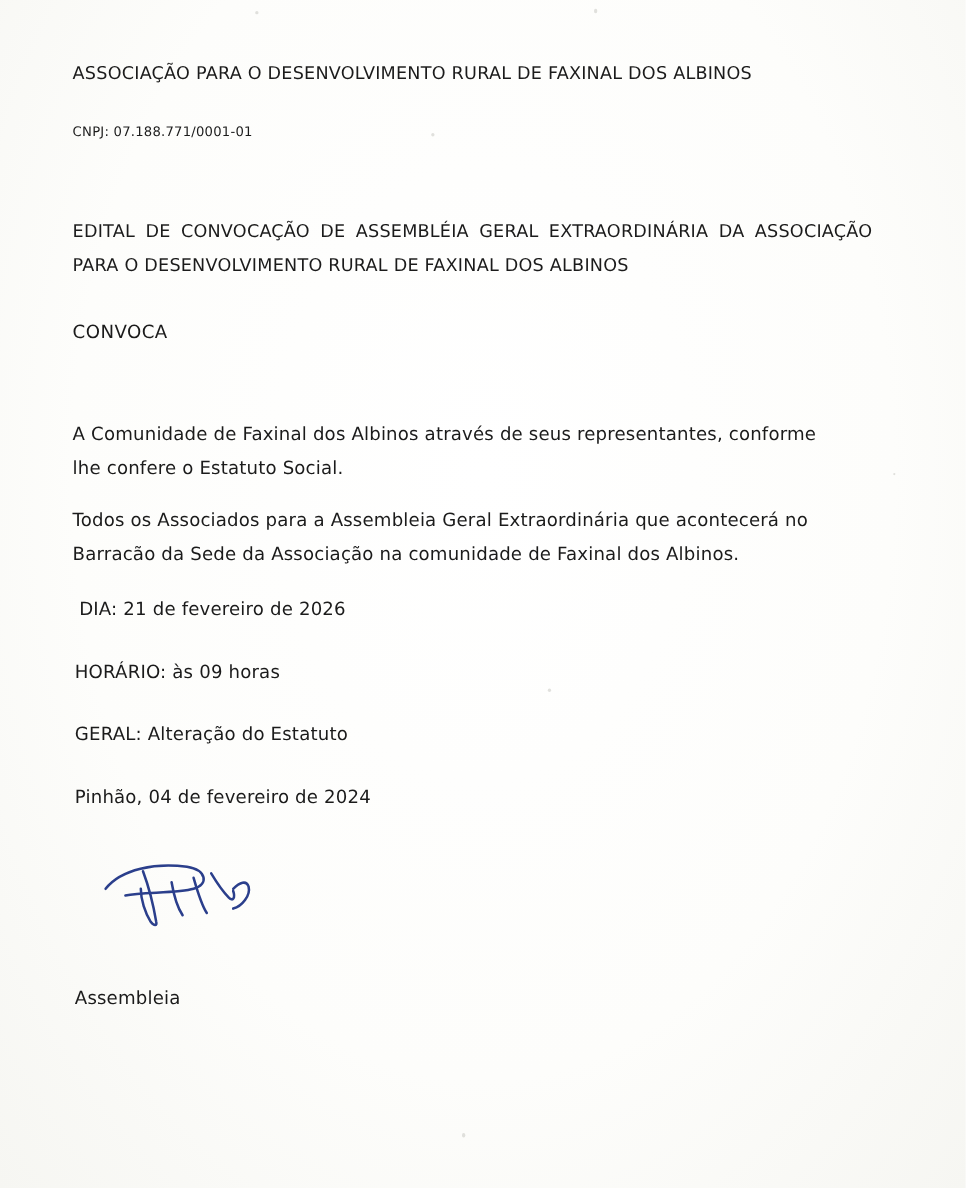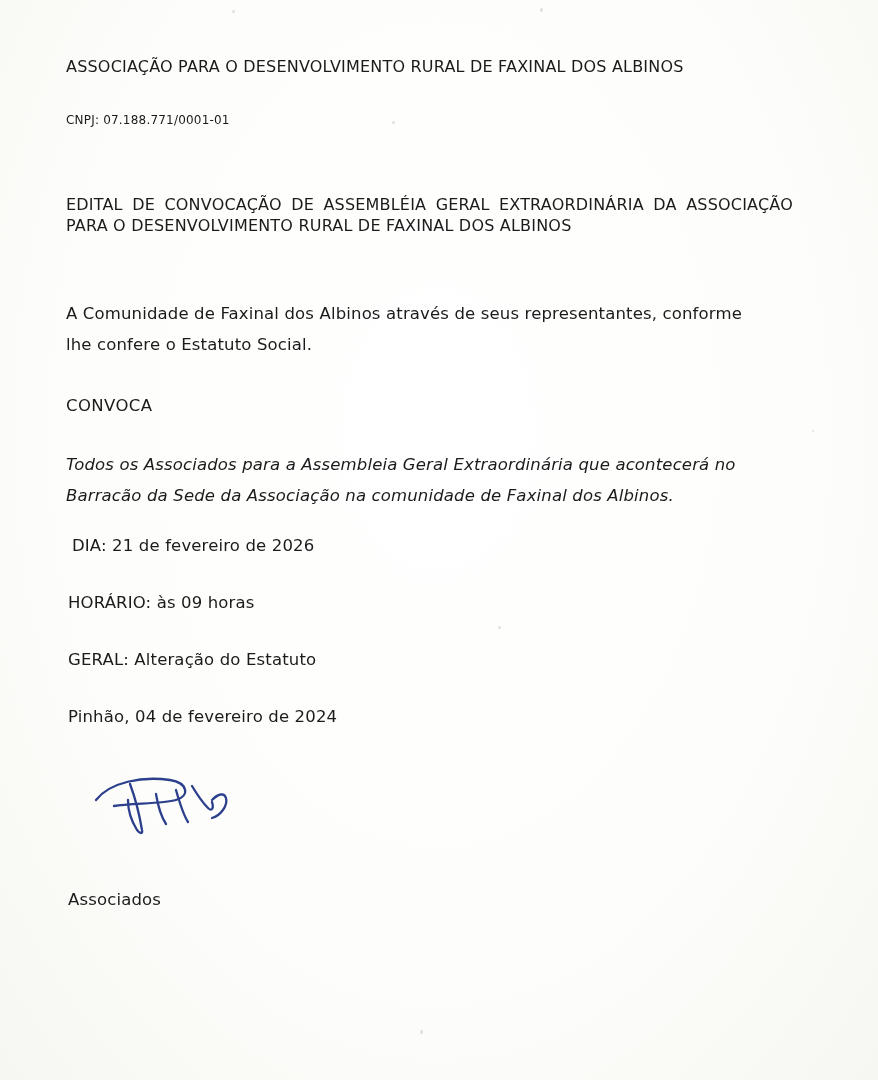--- a/index.html
+++ b/index.html
@@ -53,38 +53,37 @@
     max-width: 680px;
   }
   .cnpj {
     font-size: 12px;
     line-height: 28px;
     margin-top: 24px;
     letter-spacing: .2px;
   }
   .edital {
     font-size: 16px;
-    line-height: 21px;
+    line-height: 31px;
     text-align: justify;
     letter-spacing: .2px;
     margin-top: 60px;
     width: 727px;
   }
   .intro {
     margin-top: 62px;
     width: 690px;
   }
   .convoca {
     margin-top: 30px;
     letter-spacing: .4px;
   }
   .body-par {
-    margin-top: 28px;
+    margin-top: 16px;
     width: 730px;
-    font-style: italic;
   }
   .detail {
     margin-top: 19px;
     padding-left: 6px;
   }
   .detail.tight {
     margin-top: 26px;
     padding-left: 2px;
   }
   .sign-wrap {
@@ -125,23 +124,23 @@
 </div>
 
 <div class="doc">
 
   <p class="p block header-name">ASSOCIAÇÃO PARA O DESENVOLVIMENTO RURAL DE FAXINAL DOS ALBINOS</p>
 
   <p class="p block cnpj">CNPJ: 07.188.771/0001-01</p>
 
   <p class="p block edital">EDITAL DE CONVOCAÇÃO DE ASSEMBLÉIA GERAL EXTRAORDINÁRIA DA ASSOCIAÇÃO PARA O DESENVOLVIMENTO RURAL DE FAXINAL DOS ALBINOS</p>
 
+  <p class="p block convoca">CONVOCA</p>
+
   <p class="p block intro">A Comunidade de Faxinal dos Albinos através de seus representantes, conforme lhe confere o Estatuto Social.</p>
-
-  <p class="p block convoca">CONVOCA</p>
 
   <p class="p block body-par">Todos os Associados para a Assembleia Geral Extraordinária que acontecerá no Barracão da Sede da Associação na comunidade de Faxinal dos Albinos.</p>
 
   <p class="p block detail">DIA: 21 de fevereiro de 2026</p>
 
   <p class="p block detail tight">HORÁRIO: às 09 horas</p>
 
   <p class="p block detail tight">GERAL: Alteração do Estatuto</p>
 
   <p class="p block detail tight">Pinhão, 04 de fevereiro de 2024</p>
@@ -152,15 +151,15 @@
         <path d="M12,30 C26,12 58,6 86,10 C104,13 106,26 92,30 C78,34 46,33 30,36"></path>
         <path d="M46,14 C52,30 56,48 58,60 C59,64 56,64 53,60 C48,52 44,40 44,30"></path>
         <path d="M72,24 C74,36 78,48 82,54"></path>
         <path d="M92,20 C96,34 100,46 104,52"></path>
         <path d="M108,16 C114,26 120,34 124,38 C128,42 130,38 128,32"></path>
         <path d="M128,30 C134,24 140,22 142,28 C144,36 136,46 128,48"></path>
       </g>
     </svg>
   </div>
 
-  <p class="p block role">Associados</p>
+  <p class="p block role">Assembleia</p>
 
 </div>
 
 </body></html>

